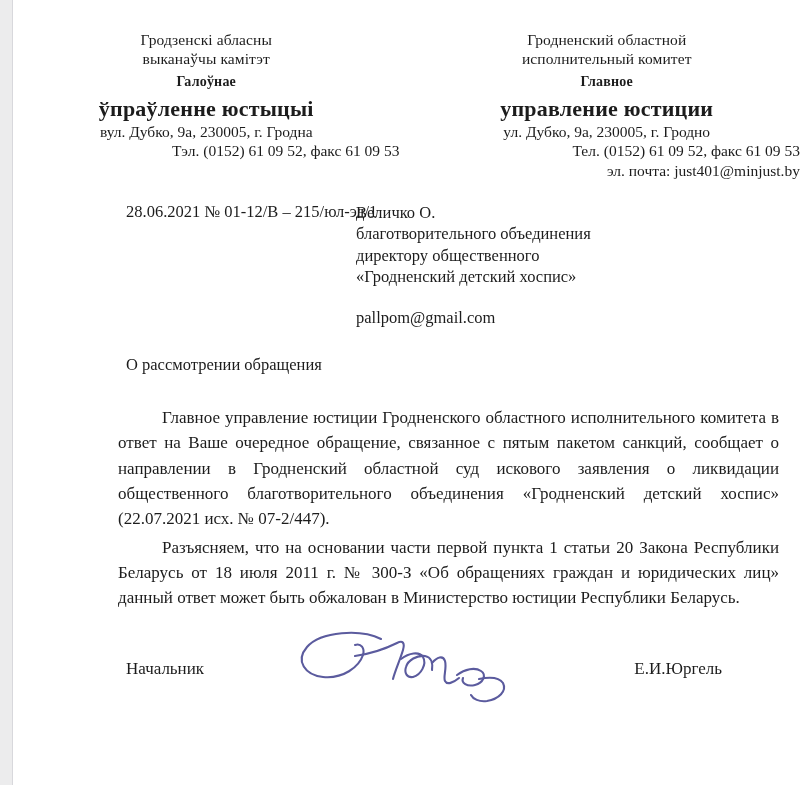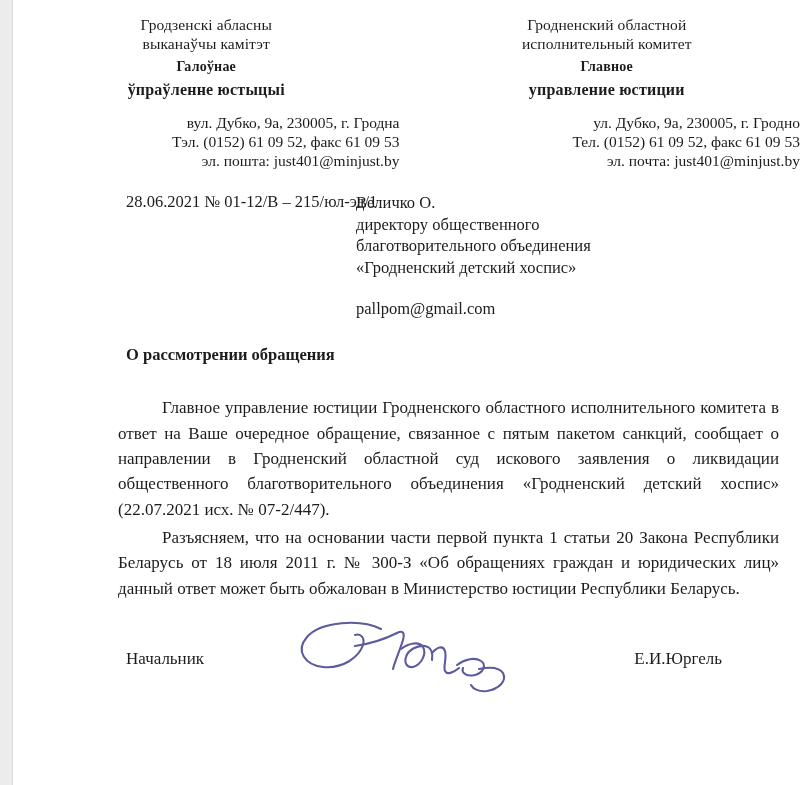--- a/index.html
+++ b/index.html
@@ -22,50 +22,49 @@
     width: 787px;
     height: 785px;
     background: #ffffff;
     box-shadow: -1px 0 0 #d8d8dc;
     overflow: hidden;
   }
 
   
   .letterhead {
     display: flex;
-    padding-top: 15px;
+    padding-top: 30px;
   }
   .lh-col {
     flex: 1 1 50%;
     text-align: center;
     line-height: 1.24;
   }
   .lh-col-left { padding-right: 8px; }
   .lh-col-right { padding-left: 6px; }
 
   .lh-org {
     font-size: 15.5px;
     letter-spacing: 0.1px;
   }
   .lh-title {
     font-size: 14px;
     font-weight: bold;
     margin-top: 5px;
     letter-spacing: 0.2px;
   }
   .lh-title2 {
-    font-size: 16px;
+    font-size: 22px;
     font-weight: bold;
     margin-top: 4px;
     letter-spacing: 0.2px;
   }
   .lh-addr {
     font-size: 15.5px;
-    margin-top: 13px;
-    text-align: right;
+    margin-top: 0;
   }
   .lh-line { font-size: 15.5px; text-align: right; }
 
   
   .ref-row {
     display: flex;
     margin-top: 22px;
   }
   .ref-left {
     width: 330px;
@@ -83,21 +82,20 @@
   .addressee-email {
     margin-top: 20px;
     font-size: 16.5px;
   }
 
   
   .subject {
     margin-top: 26px;
     padding-left: 113px;
     font-size: 16.5px;
-    font-weight: bold;
   }
 
   
   .body-block {
     margin-top: 30px;
     padding-left: 105px;
     padding-right: 21px;
   }
   .body-p {
     font-size: 17px;
@@ -142,41 +140,40 @@
 
   <div class="letterhead">
 
     <div class="lh-col lh-col-left">
       <div class="lh-org">Гродзенскі абласны</div>
       <div class="lh-org">выканаўчы камітэт</div>
       <div class="lh-title">Галоўнае</div>
       <div class="lh-title2">ўпраўленне юстыцыі</div>
       <div class="lh-addr">вул. Дубко, 9а, 230005, г. Гродна</div>
       <div class="lh-line">Тэл. (0152) 61 09 52, факс 61 09 53</div>
-      <div class="lh-line">эл. пошта: just401@minjust.by</div>
     </div>
 
     <div class="lh-col lh-col-right">
       <div class="lh-org">Гродненский областной</div>
       <div class="lh-org">исполнительный комитет</div>
       <div class="lh-title">Главное</div>
       <div class="lh-title2">управление юстиции</div>
       <div class="lh-addr">ул. Дубко, 9а, 230005, г. Гродно</div>
       <div class="lh-line">Тел. (0152) 61 09 52, факс 61 09 53</div>
       <div class="lh-line">эл. почта: just401@minjust.by</div>
     </div>
 
   </div>
 
   <div class="ref-row">
     <div class="ref-left">28.06.2021 № 01-12/В – 215/юл-эд/1</div>
     <div class="ref-right">
       <div>Величко О.</div>
+      <div>благотворительного объединения</div>
       <div>директору общественного</div>
-      <div>благотворительного объединения</div>
       <div>«Гродненский детский хоспис»</div>
       <div class="addressee-email">pallpom@gmail.com</div>
     </div>
   </div>
 
   <div class="subject">О  рассмотрении обращения</div>
 
   <div class="body-block">
     <p class="body-p">Главное управление юстиции Гродненского областного исполнительного комитета в ответ на Ваше очередное обращение, связанное с пятым пакетом санкций, сообщает о направлении в Гродненский областной суд искового заявления о ликвидации общественного благотворительного объединения «Гродненский детский хоспис» (22.07.2021 исх. № 07-2/447).</p>
     <p class="body-p">Разъясняем, что на основании части первой пункта 1 статьи 20 Закона Республики Беларусь  от 18 июля 2011 г. № 300-З «Об обращениях граждан и юридических лиц» данный ответ может быть обжалован в Министерство юстиции Республики Беларусь.</p>

